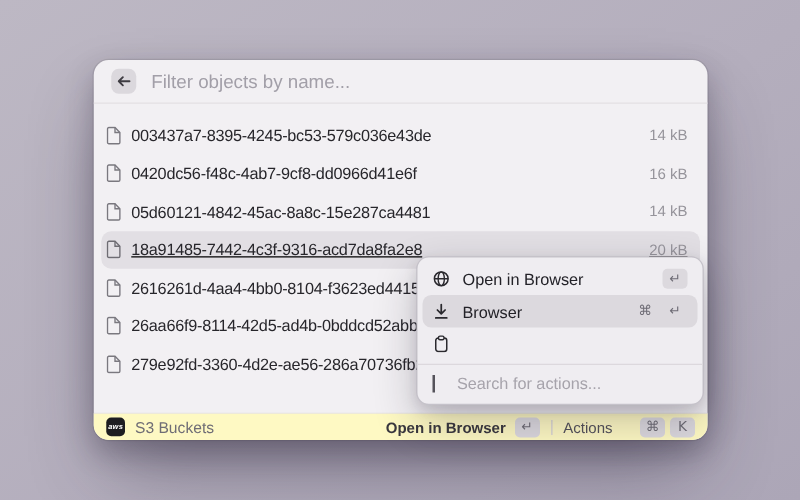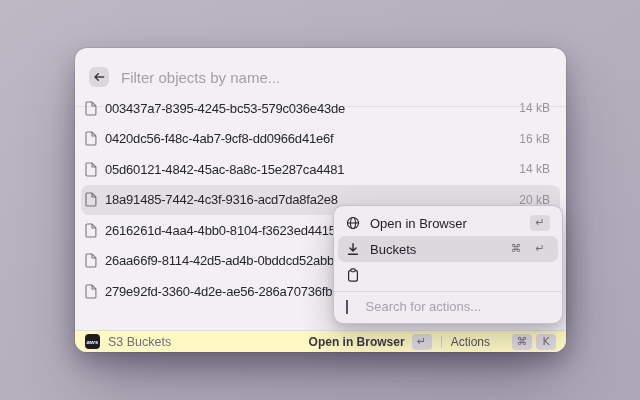--- a/index.html
+++ b/index.html
@@ -9,38 +9,38 @@
     background:linear-gradient(145deg,#bdb8c4 0%,#b4aebd 55%,#aca6b7 100%);
     position:relative;
   }
   .window {
     position:absolute; left:75px; top:48px; width:491px; height:304px;
     background:#f2f0f3; border-radius:12px;
     box-shadow:0 0 0 1px rgba(0,0,0,0.08), 0 10px 22px rgba(35,28,52,0.28), 0 30px 60px -12px rgba(35,28,52,0.45);
   }
   
   .searchbar {
-    height:59px; display:flex; align-items:center; padding:0 14px;
+    height:35px; display:flex; align-items:center; padding:0 14px;
     border-bottom:1px solid #e3e0e4;
   }
   .back-btn {
     width:20px; height:20px; border-radius:6px; background:#dbd8dd;
     display:flex; align-items:center; justify-content:center; flex:0 0 auto; cursor:default;
   }
   .search-placeholder { margin-left:12px; font-size:15px; color:#a29fa8; }
   
   .list {
     position:absolute; top:45px; left:0; right:0; bottom:22px;
     overflow:hidden; padding:0 6px;
   }
   .row {
     height:30.5px; display:flex; align-items:center;
     padding:0 10px 0 4px; border-radius:8px;
   }
-  .row.selected { background:#e2dfe4; }
+  .row.selected { background:#e2dfe4;text-decoration:underline; }
   .file-icon { width:12px; height:15px; flex:0 0 auto; display:flex; }
   .row-name { margin-left:8px; font-size:13px; letter-spacing:-0.2px; color:#27262b; flex:1; white-space:nowrap; }
   .row-size { font-size:12px; color:#96949b; white-space:nowrap; }
   
   .footer {
     position:absolute; left:0; right:0; bottom:0; height:22px;
     border-top:1px solid #e2dfe3; background:#fef9c3;
     border-radius:0 0 12px 12px;
     display:flex; align-items:center; padding:0 10px; z-index:5;
   }
@@ -194,21 +194,21 @@
       </span>
     </div>
 
     <div class="menu-item selected">
       <span class="menu-icon">
         <svg width="14" height="14" viewBox="0 0 14 14">
             <path d="M7 1.6 V8.8 M3.9 6 L7 9.1 L10.1 6" fill="none" stroke="#2a292e" stroke-width="1.4" stroke-linecap="round" stroke-linejoin="round"></path>
             <path d="M2.6 12.3 H11.4" fill="none" stroke="#2a292e" stroke-width="1.4" stroke-linecap="round"></path>
           </svg>
       </span>
-      <span class="menu-label">Buckets</span>
+      <span class="menu-label">Browser</span>
       <span class="menu-keys">
         <span class="kbd">⌘</span>
         <span class="kbd">↵</span>
       </span>
     </div>
 
     <div class="menu-item">
       <span class="menu-icon">
         <svg width="14" height="14" viewBox="0 0 14 14">
             <rect x="2.6" y="2.4" width="8.8" height="10.8" rx="2" fill="none" stroke="#2a292e" stroke-width="1.2"></rect>

